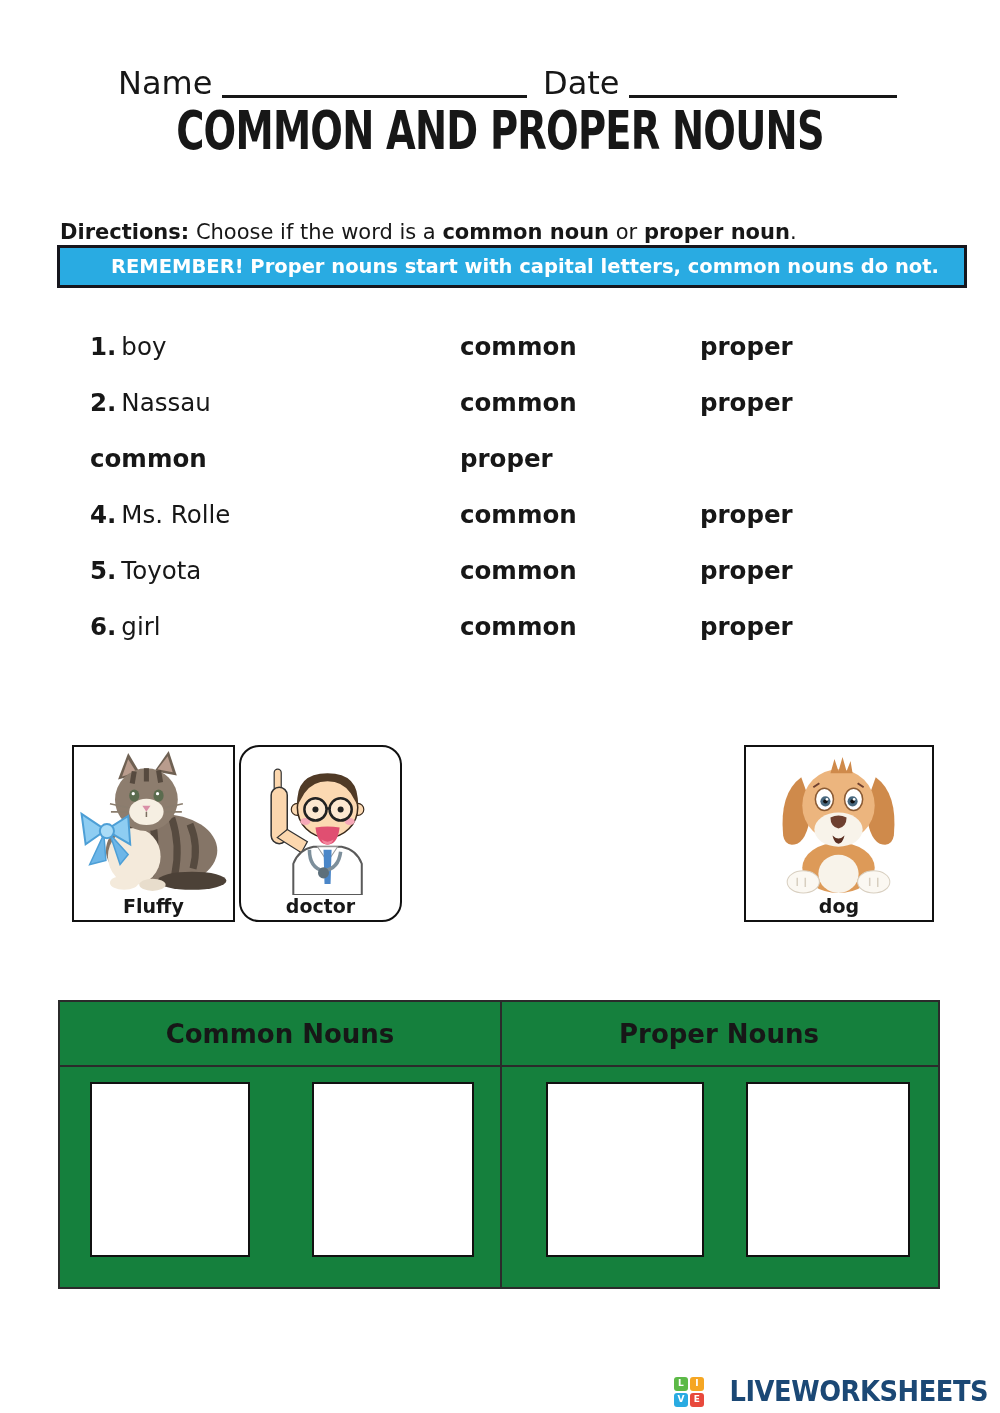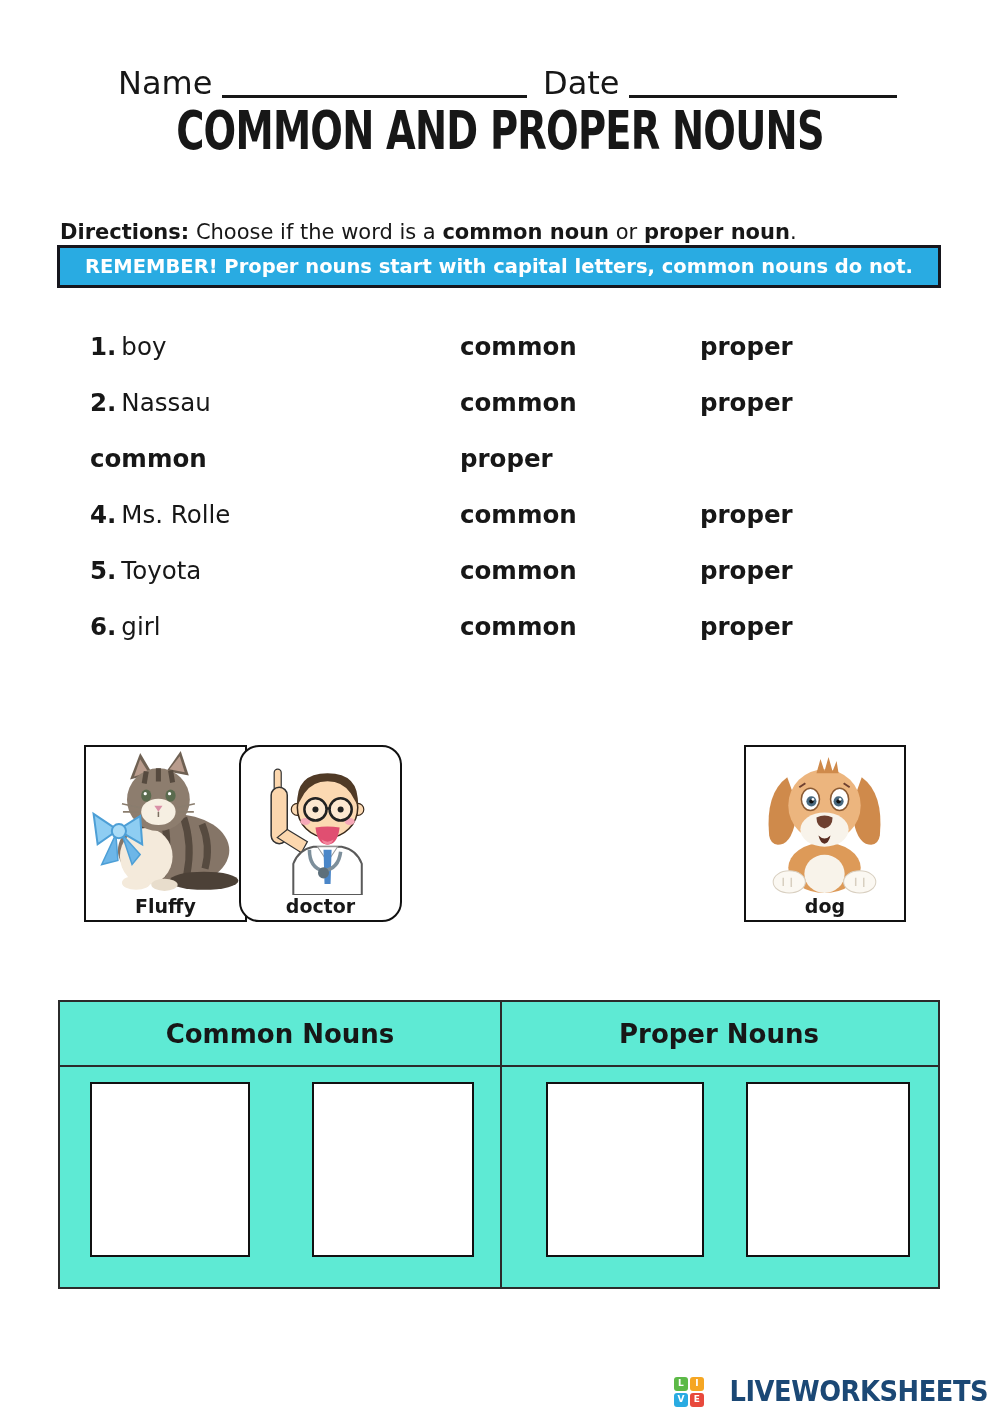--- a/index.html
+++ b/index.html
@@ -24,40 +24,40 @@
 
   .directions { position:absolute; left:60px; font-size:21px; white-space:nowrap;margin-top:28px; }
   #directions-1 { top:192px; }
   #directions-2 { top:709px; }
   .directions b { font-weight:bold; }
 
   .banner {
     position:absolute; left:57px; top:245px; width:878px; height:37px;
     background:#29ABE2; border:3px solid #16161d; box-sizing:content-box;
     display:flex; align-items:center; justify-content:center;
-    color:#ffffff; font-weight:bold; font-size:19.5px; white-space:nowrap;
+    color:#ffffff; font-weight:bold; font-size:19.5px; white-space:nowrap;padding-left:26px;
   }
 
   
   .quiz { position:absolute; left:90px; top:318px; width:864px; }
   .quiz-row { display:grid; grid-template-columns:370px 240px 254px; height:56px; align-items:center; font-size:24.5px; }
   .quiz-word b { margin-right:5px; }
   .opt { text-align:left; font-weight:bold; cursor:pointer; }
 
   
   .pic-card { position:absolute; top:745px; width:163px; height:177px; background:#fff; border:2.5px solid #111; box-sizing:border-box; }
-  #pic-fluffy { left:84px;padding-left:44px; }
+  #pic-fluffy { left:72px;padding-left:44px; }
   #pic-doctor { left:239px;border-radius:20px; }
   #pic-nadia  { left:575px; width:162px; }
-  #pic-dog    { left:744px; width:162px; }
+  #pic-dog    { left:744px; width:190px; }
   .pic-card svg { position:absolute; top:2px; left:50%; transform:translateX(-50%); }
   .pic-label { position:absolute; bottom:3px; left:0; width:100%; text-align:center; font-weight:bold; font-size:19px; }
 
   
-  .drop-table { position:absolute; left:58px; top:1000px; width:882px; height:289px; border:2px solid #2b2b2b; box-sizing:border-box; background:#5eead4; }
+  .drop-table { position:absolute; left:58px; top:1000px; width:882px; height:289px; border:2px solid #2b2b2b; box-sizing:border-box; background:#15803d; }
   .dt-divider { position:absolute; left:440px; top:0; bottom:0; width:2px; background:#2b2b2b; }
   .dt-header { position:absolute; top:0; left:0; right:0; height:63px; border-bottom:2px solid #2b2b2b; display:flex; }
   .dt-cell { display:flex; align-items:center; justify-content:center; font-weight:bold; font-size:26px; }
   .dt-cell.left  { width:440px; }
   .dt-cell.right { flex:1; }
   .drop-zone { position:absolute; top:80px; height:175px; border:2.5px solid #111; box-sizing:border-box; background:#fff; }
   #dz-1 { left:30px;  width:160px; }
   #dz-2 { left:252px; width:162px; }
   #dz-3 { left:486px; width:158px; }
   #dz-4 { left:686px; width:164px; }

